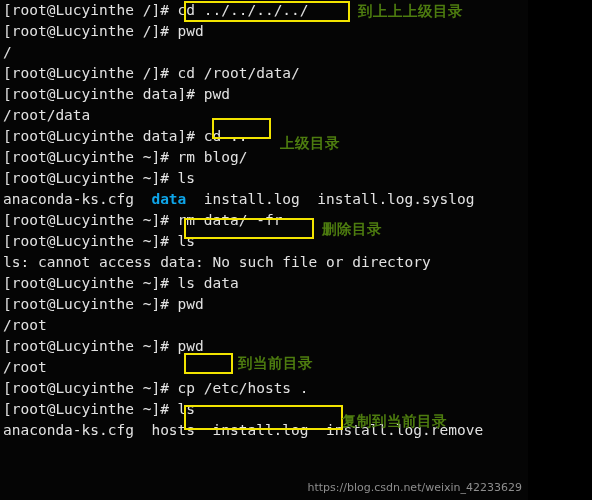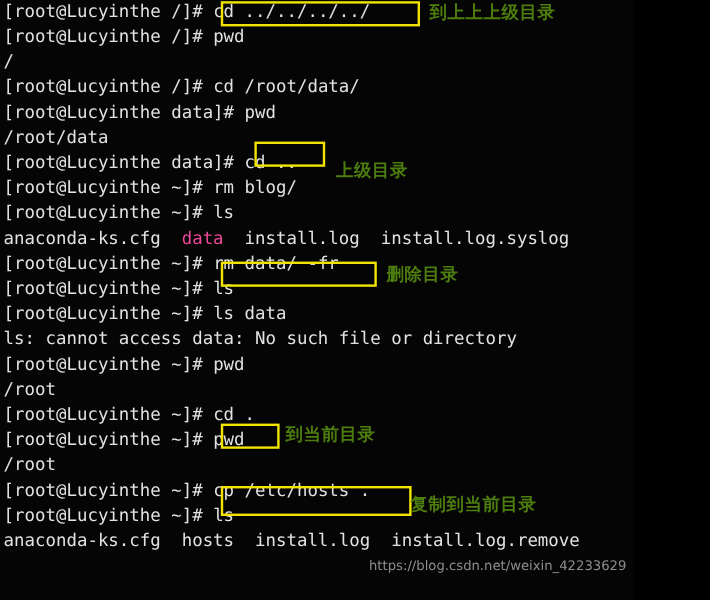--- a/index.html
+++ b/index.html
@@ -27,22 +27,22 @@
     width: 589px;
   }
   .line {
     height: 21px;
     white-space: pre;
     display: block;
     position: relative;
   }
   .txt { color: #e2e2e2; }
   .dir {
-    color: #ec4899;
-    font-weight: normal;
+    color: #0ea5e9;
+    font-weight: bold;
   }
   
   .hl-box {
     position: absolute;
     border: 2px solid #f2e400;
     box-sizing: border-box;
     pointer-events: none;
   }
   .annot {
     position: absolute;
@@ -50,21 +50,21 @@
     font-family: "DejaVu Sans", "Liberation Sans", sans-serif;
     font-size: 14.5px;
     font-weight: bold;
     line-height: 21px;
     white-space: pre;
     letter-spacing: 0.5px;
   }
   .watermark {
     position: absolute;
     right: 6px;
-    bottom: 22px;
+    bottom: 6px;
     color: #8e8e8e;
     font-family: "DejaVu Sans", "Liberation Sans", sans-serif;
     font-size: 11px;
     line-height: 13px;
     white-space: pre;
   }
 </style>
 </head>
 <body>
 
@@ -75,25 +75,24 @@
       <div class="line"><span class="txt">/</span></div>
       <div class="line"><span class="txt">[root@Lucyinthe /]# </span><span class="txt">cd /root/data/</span></div>
       <div class="line"><span class="txt">[root@Lucyinthe data]# </span><span class="txt">pwd</span></div>
       <div class="line"><span class="txt">/root/data</span></div>
       <div class="line"><span class="txt">[root@Lucyinthe data]# </span><span class="txt">cd ..</span></div>
       <div class="line"><span class="txt">[root@Lucyinthe ~]# </span><span class="txt">rm blog/</span></div>
       <div class="line"><span class="txt">[root@Lucyinthe ~]# </span><span class="txt">ls</span></div>
       <div class="line"><span class="txt">anaconda-ks.cfg  </span><span class="dir">data</span><span class="txt">  install.log  install.log.syslog</span></div>
       <div class="line"><span class="txt">[root@Lucyinthe ~]# </span><span class="txt">rm data/ -fr</span></div>
       <div class="line"><span class="txt">[root@Lucyinthe ~]# </span><span class="txt">ls</span></div>
+      <div class="line"><span class="txt">ls: cannot access data: No such file or directory</span></div>
       <div class="line"><span class="txt">[root@Lucyinthe ~]# </span><span class="txt">ls data</span></div>
-      <div class="line"><span class="txt">ls: cannot access data: No such file or directory</span></div>
       <div class="line"><span class="txt">[root@Lucyinthe ~]# </span><span class="txt">pwd</span></div>
       <div class="line"><span class="txt">/root</span></div>
-      <div class="line"><span class="txt">[root@Lucyinthe ~]# </span><span class="txt">cd .</span></div>
       <div class="line"><span class="txt">[root@Lucyinthe ~]# </span><span class="txt">pwd</span></div>
       <div class="line"><span class="txt">/root</span></div>
       <div class="line"><span class="txt">[root@Lucyinthe ~]# </span><span class="txt">cp /etc/hosts .</span></div>
       <div class="line"><span class="txt">[root@Lucyinthe ~]# </span><span class="txt">ls</span></div>
       <div class="line"><span class="txt">anaconda-ks.cfg  hosts  install.log  install.log.remove</span></div>
     </div>
   <div id="overlays">
       <div class="hl-box" style="left: 184px; top: 1px; width: 166px; height: 21px;"></div>
       <div class="hl-box" style="left: 212px; top: 118px; width: 59px; height: 21px;"></div>
       <div class="hl-box" style="left: 184px; top: 218px; width: 130px; height: 21px;"></div>

